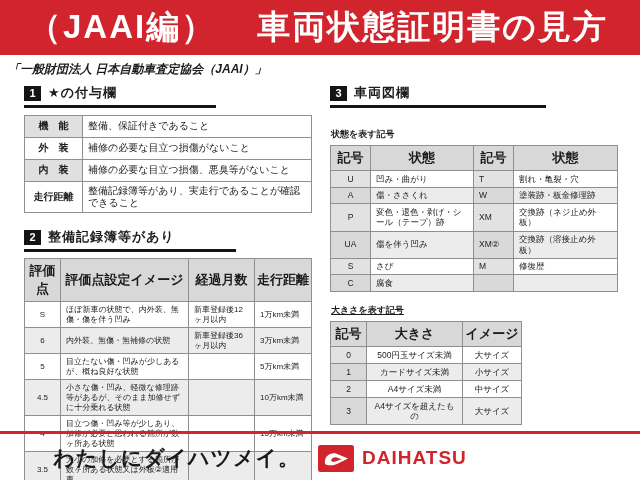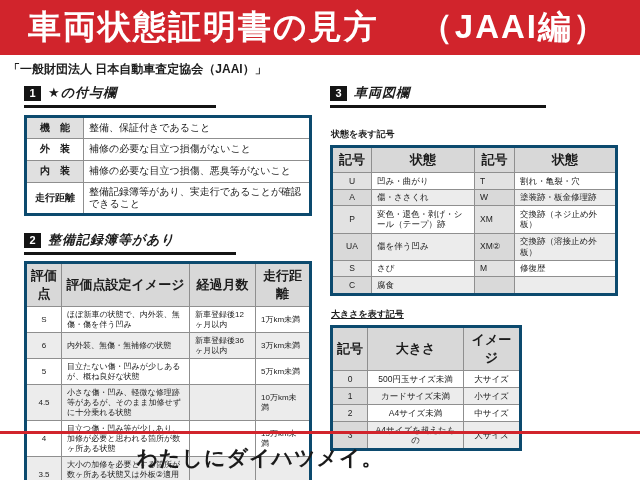--- a/index.html
+++ b/index.html
@@ -6,36 +6,36 @@
   html, body { background: #fff; }
   body { font-family: "Liberation Sans", "DejaVu Sans", sans-serif; color: #1c1c1c; }
   #stage { position: relative; width: 640px; height: 480px; background: #fff; overflow: hidden; }
 
   
   .banner { position: absolute; top: 0; left: 0; width: 640px; height: 55px;
             background: #d1242c; display: flex; align-items: center;
             justify-content: space-between; padding: 0 32px 0 28px; }
   .banner .t { color: #fff; font-size: 33px; font-weight: bold; letter-spacing: 2px; white-space: nowrap; }
 
-  .subtitle { position: absolute; top: 61px; left: 8px; font-size: 12px; font-weight: bold; }
+  .subtitle { position: absolute; top: 61px; left: 8px; font-size: 12px; font-weight: bold; font-style: italic; }
 
   
   .sec-head { display: flex; align-items: center; border-bottom: 3px solid #141414;
               padding-bottom: 3px; }
   .sec-num { display: inline-block; background: #141414; color: #fff; width: 17px; height: 15px;
              line-height: 15px; text-align: center; font-weight: bold; font-size: 11px; margin-right: 7px; }
-  .sec-title { font-size: 13px; font-weight: bold; letter-spacing: 1px; font-style: italic; }
+  .sec-title { font-size: 13px; font-weight: bold; letter-spacing: 1px; }
 
   .col-left  { position: absolute; left: 24px; top: 84px; width: 288px; }
   .col-right { position: absolute; left: 330px; top: 84px; width: 288px; }
 
   
   table { border-collapse: collapse; width: 100%; table-layout: fixed; }
   table, th, td { border: 1px solid #8f8f8f; }
-  table { border: 3px solid #0c4a6e; }
+  table { border: 1px solid #0c4a6e; }
   th { background: #d8d8d8; font-size: 13px; font-weight: bold; padding: 3px 2px; text-align: center; }
   td { font-size: 8.5px; padding: 2.5px 5px; line-height: 1.25; vertical-align: middle; background: #fff; }
   td:first-child { text-align: center; padding: 2.5px 2px; }
   tbody tr:nth-child(even) td { background: #ececec; }
 
   
   .tbl1 { margin-top: 7px; }
   .tbl1 td { font-size: 10px; height: 22px; }
   .tbl1 td:first-child { font-weight: bold; background: #fff; }
   .tbl1 tbody tr:nth-child(odd) td:first-child { background: #e0e0e0; }
@@ -66,22 +66,22 @@
   .slogan { font-size: 21px; font-weight: bold; color: #1a1a1a; letter-spacing: 1px; }
   .brandwrap { display: flex; align-items: center; gap: 8px; }
   .brandname { font-size: 19px; font-weight: bold; color: #d1242c; letter-spacing: 1px; }
 </style>
 </head>
 <body>
 
 <div id="stage">
 
   <div class="banner">
+    <span class="t">（JAAI編）</span>
     <span class="t">車両状態証明書の見方</span>
-    <span class="t">（JAAI編）</span>
   </div>
 
   <div class="subtitle">「一般財団法人 日本自動車査定協会（JAAI）」</div>
 
   <div class="col-left">
 
     <div class="sec-head" style="width:192px;">
       <span class="sec-num">1</span>
       <span class="sec-title">★の付与欄</span>
     </div>
@@ -279,15 +279,23 @@
             <td>A4サイズを超えたもの</td>
             <td>大サイズ</td>
           </tr>
         </tbody>
     </table>
   </div>
 
   <div class="redline"></div>
   <div class="footer">
     <span class="slogan">わたしにダイハツメイ。</span>
+    <span class="brandwrap">
+      <svg width="36" height="27" viewBox="0 0 36 27" aria-hidden="true">
+        <rect x="0" y="0" width="36" height="27" rx="2.5" fill="#d1242c"></rect>
+        <path d="M7 19 C6 12 11 7.5 18 8.5 L30 13.5 L19 19 C15 20.8 9 20.5 7 19 Z" fill="#ffffff"></path>
+        <path d="M13 15.5 C13.5 12.8 16.5 11.6 18.8 12.4 L23.5 14.2 L17.5 16.5 C15.8 17.1 13.8 16.8 13 15.5 Z" fill="#d1242c"></path>
+      </svg>
+      <span class="brandname">DAIHATSU</span>
+    </span>
   </div>
 
 </div>
 
 </body></html>

